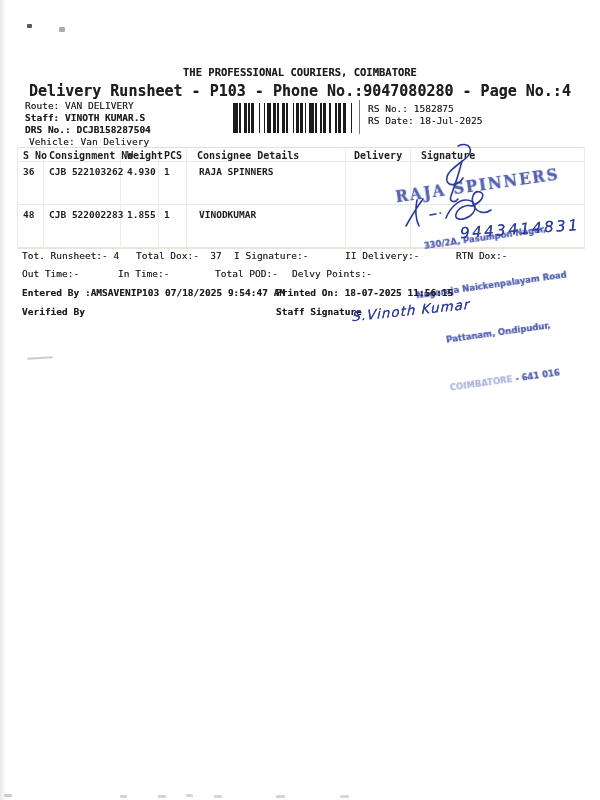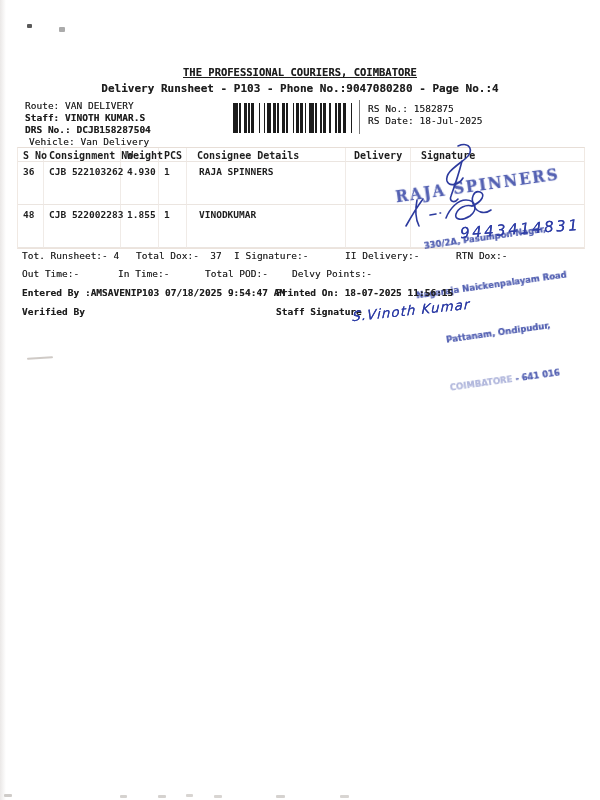--- a/index.html
+++ b/index.html
@@ -6,22 +6,22 @@
   body{width:600px;height:800px;background:#fefefe;position:relative;
        font-family:"DejaVu Sans Mono",monospace;color:#1e1e1e;overflow:hidden;}
   .page{position:absolute;inset:0;background:#ffffff;}
   .edge-strip{position:absolute;left:0;top:0;width:6px;height:800px;
        background:linear-gradient(to right,rgba(160,150,145,.22),rgba(160,150,145,0));}
   .abs{position:absolute;white-space:pre;}
   .b{font-weight:700;}
   .t95{font-size:9.5px;line-height:11px;}
   .soft{text-shadow:0 0 .4px rgba(30,30,30,.55);}
   
-  .doc-title{left:0;right:0;top:66px;text-align:center;font-weight:700;font-size:10.5px;text-decoration:underline;}
-  .doc-subtitle{left:0;right:0;top:82px;text-align:center;font-weight:700;font-size:11px;}
+  .doc-title{left:0;right:0;top:66px;text-align:center;font-weight:700;font-size:10.5px;}
+  .doc-subtitle{left:0;right:0;top:82px;text-align:center;font-weight:700;font-size:15px;}
   
   .barcode{left:233px;top:103px;width:122px;height:30px;display:flex;align-items:stretch;}
   .barcode>div{height:100%;}
   .vdiv{left:359px;top:100px;width:1px;height:34px;background:#7a7a7a;}
   
   .grid{left:17px;top:147px;width:566px;display:grid;
         grid-template-columns:26px 77px 38px 28px 159px 65px 173px;
         grid-template-rows:14px 43px 43px;
         border-top:1px solid #e7ded7;border-bottom:1px solid #ece3dc;
         border-left:1px solid #f0e9e3;border-right:1px solid #f0e9e3;position:absolute;}
@@ -119,21 +119,21 @@
   <div class="abs ink hand-digits" style="left:460px;top:220px;">9443414831</div>
 
   <div class="abs t95 soft" style="left:22px;top:250px;">Tot. Runsheet:- 4</div>
   <div class="abs t95 soft" style="left:136px;top:250px;">Total Dox:-  37</div>
   <div class="abs t95 soft" style="left:234px;top:250px;">I Signature:-</div>
   <div class="abs t95 soft" style="left:345px;top:250px;">II Delivery:-</div>
   <div class="abs t95 soft" style="left:456px;top:250px;">RTN Dox:-</div>
 
   <div class="abs t95 soft" style="left:22px;top:268px;text-align:center;">Out Time:-</div>
   <div class="abs t95 soft" style="left:112px;top:268px;margin-left:6px;">In Time:-</div>
-  <div class="abs t95 soft" style="left:205px;top:268px;">Total POD:-</div>
+  <div class="abs t95 soft" style="left:215px;top:268px;">Total POD:-</div>
   <div class="abs t95 soft" style="left:292px;top:268px;">Delvy Points:-</div>
 
   <div class="abs t95 b soft" style="left:22px;top:287px;">Entered By :AMSAVENIP103 07/18/2025 9:54:47 AM</div>
   <div class="abs t95 b soft" style="left:276px;top:287px;">Printed On: 18-07-2025 11:56:15</div>
 
   <div class="abs t95 b soft" style="left:22px;top:306px;">Verified By</div>
   <div class="abs t95 b soft" style="left:276px;top:306px;">Staff Signature</div>
   <div class="abs ink hand-name" style="left:352px;top:302px;">S.Vinoth Kumar</div>
 
   <div class="speck" style="left:27px;top:24px;width:5px;height:4px;background:#5a5a5a;"></div>

